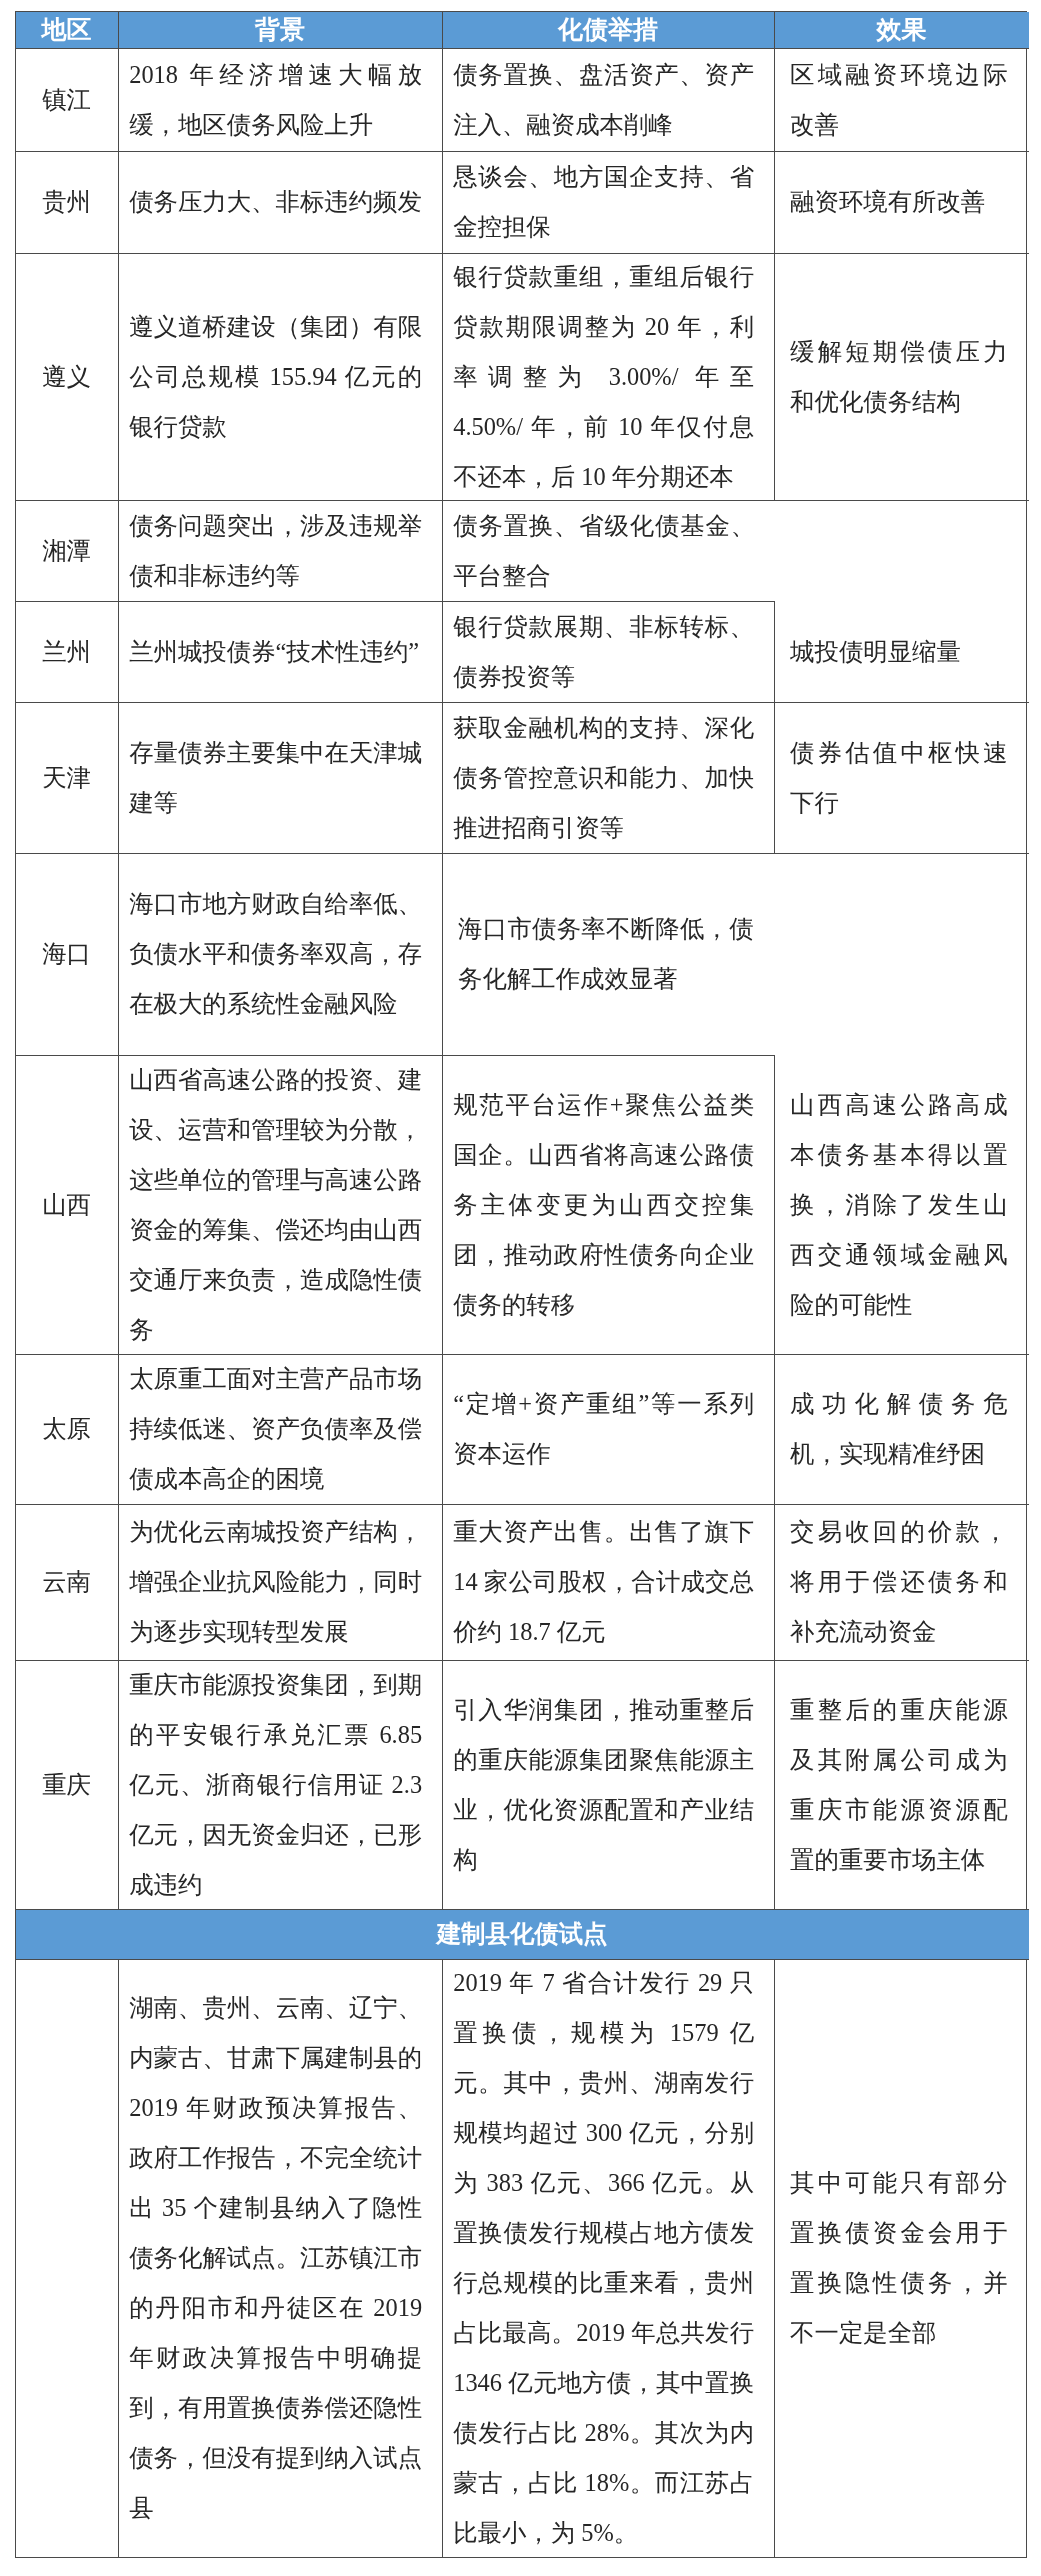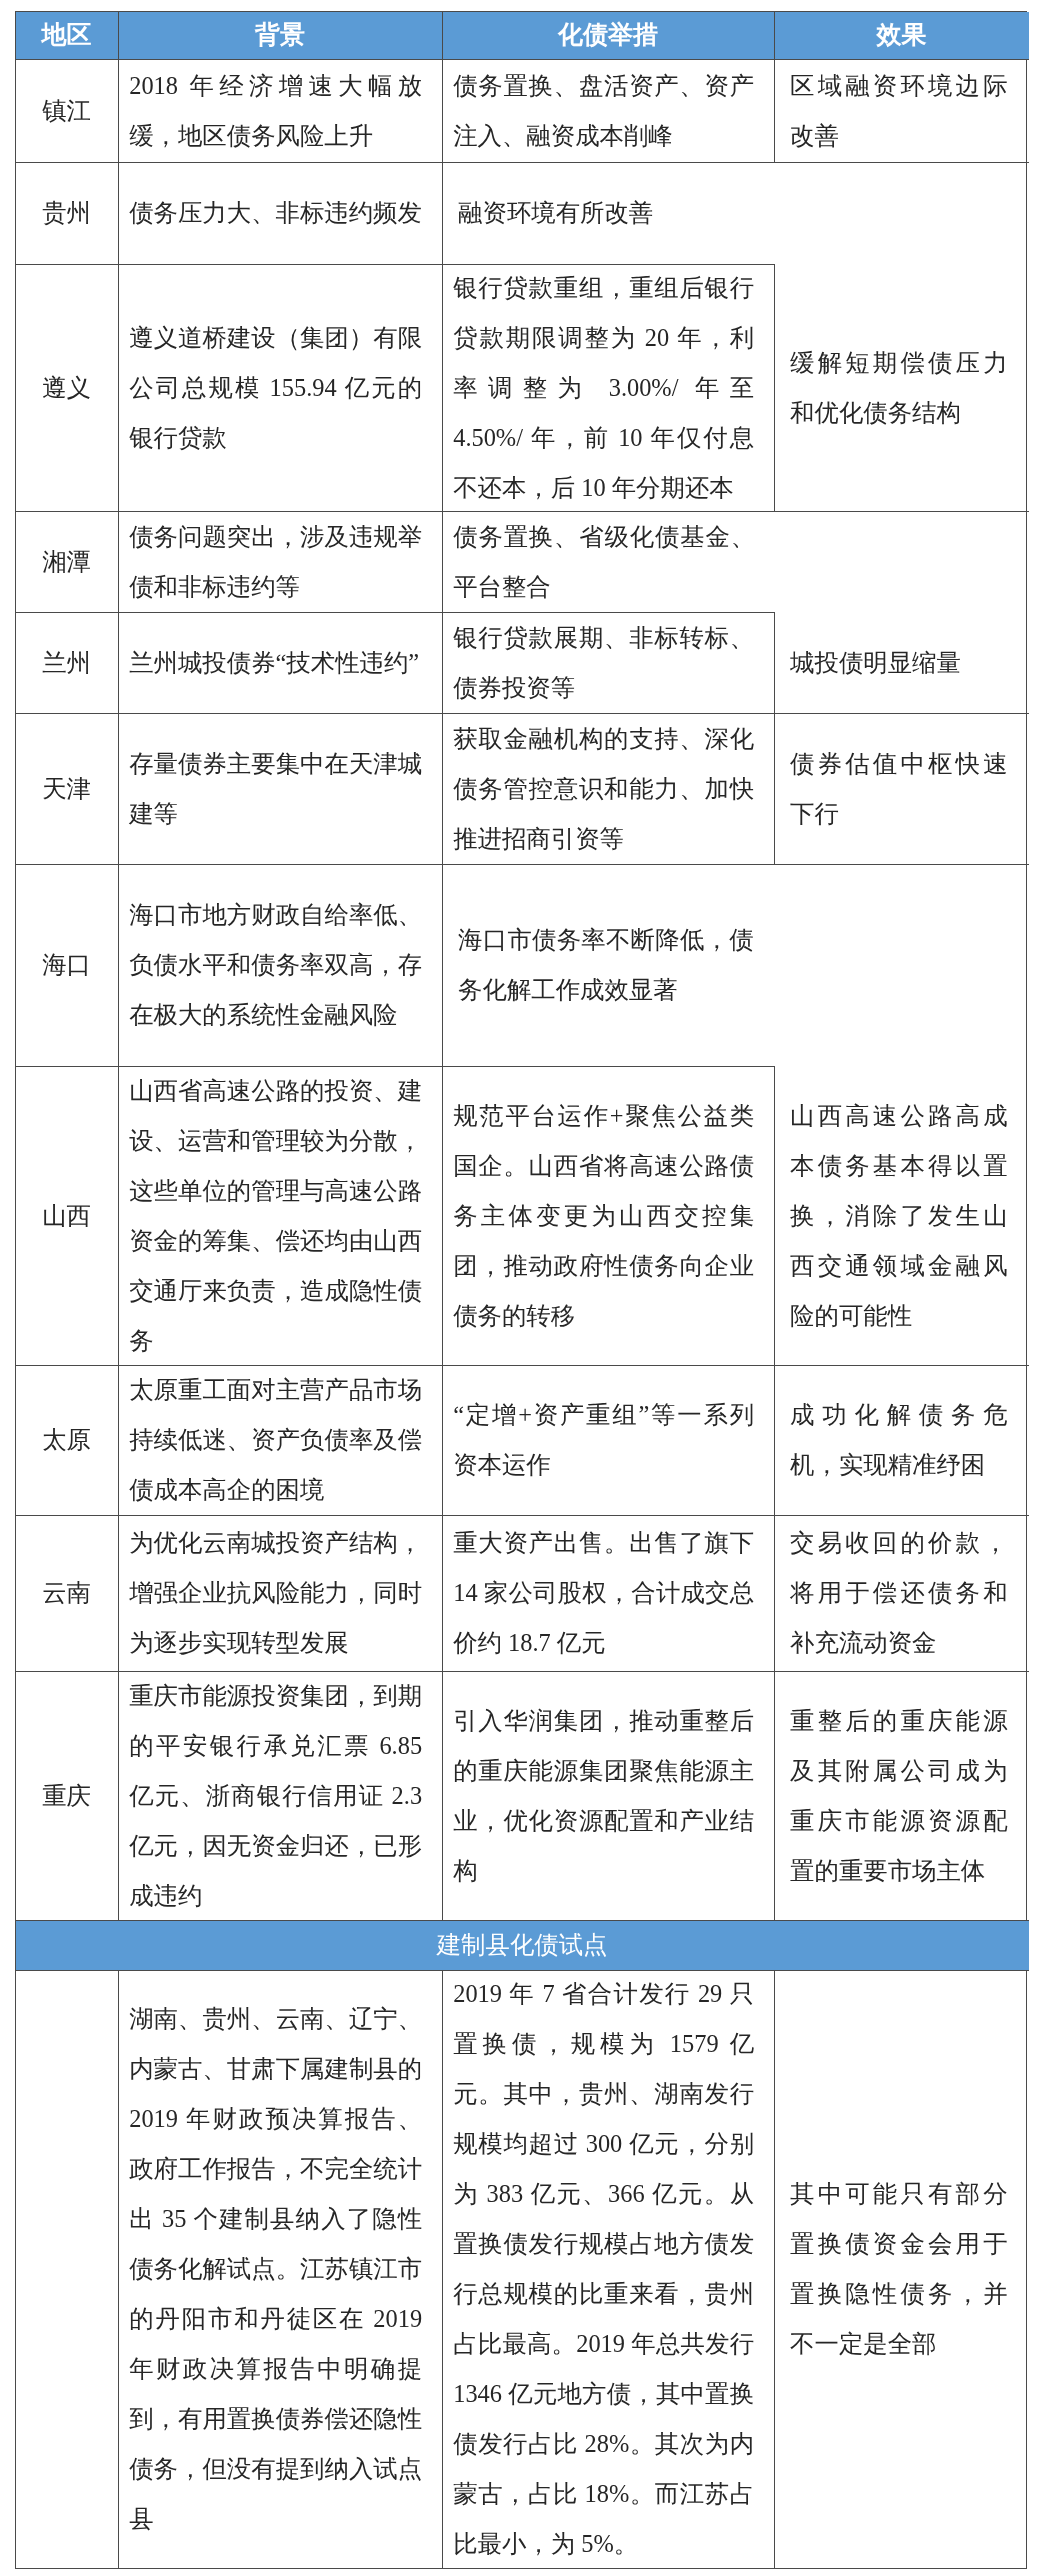--- a/index.html
+++ b/index.html
@@ -28,26 +28,26 @@
   .cell.text  { padding:1.6px 19.5px 1.6px 10.6px; }
   .cell.text > div { width:100%; text-align:justify; text-justify:inter-ideograph; }
   .cell.effect { padding:1.6px 21px 1.6px 15.5px;justify-content:center; }
   .cell.effect > div { width:100%; text-align:justify; text-justify:inter-ideograph; }
   .row.header .cell {
     background:#5b9bd5; color:#ffffff; font-weight:bold;
     justify-content:center; text-align:center; font-size:25px;
   }
   .row.band .cell {
     grid-column:1 / 5;
-    background:#5b9bd5; color:#ffffff; font-weight:normal;
+    background:#5b9bd5; color:#ffffff; font-weight:bold;
     justify-content:center; text-align:center; font-size:24.4px;
     border-right:0;
   }
   
-  .hh  { height:48px; }
+  .hh  { height:37px; }
   .r1  { height:103px; }
   .r2  { height:102px; }
   .r3  { height:247px; }
   .r4  { height:101px; }
   .r5  { height:101px; }
   .r6  { height:151px; }
   .r7  { height:202px; }
   .r8  { height:299px; }
   .r9  { height:150px; }
   .r10 { height:156px; }
@@ -90,20 +90,23 @@
       </div>
   </div>
 
   <div class="row r2">
     <div class="cell region">
         <div>贵州</div>
       </div>
     <div class="cell text">
         <div>债务压力大、非标违约频发</div>
       </div>
+    <div class="cell text">
+        <div>恳谈会、地方国企支持、省金控担保</div>
+      </div>
     <div class="cell effect">
         <div>融资环境有所改善</div>
       </div>
   </div>
 
   <div class="row r3">
     <div class="cell region">
         <div>遵义</div>
       </div>
     <div class="cell text">

